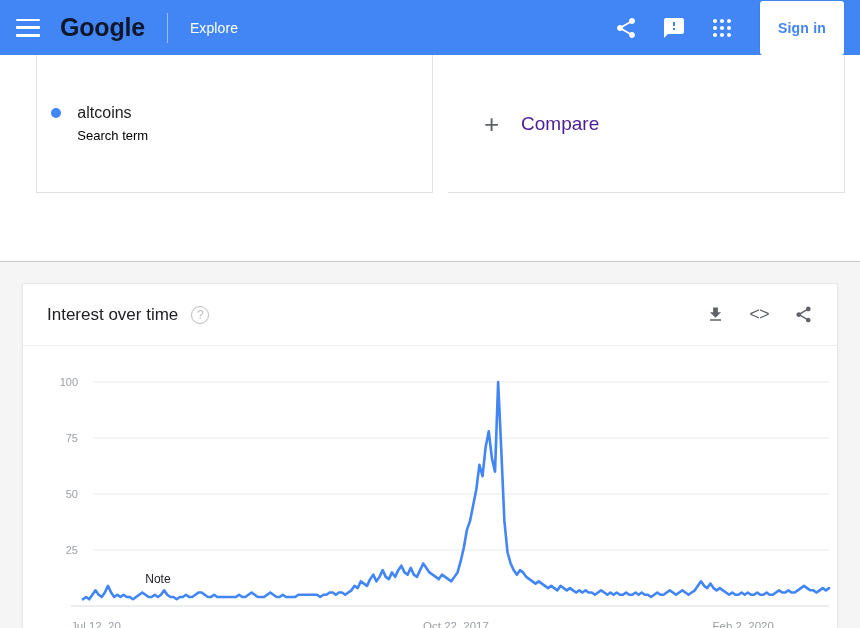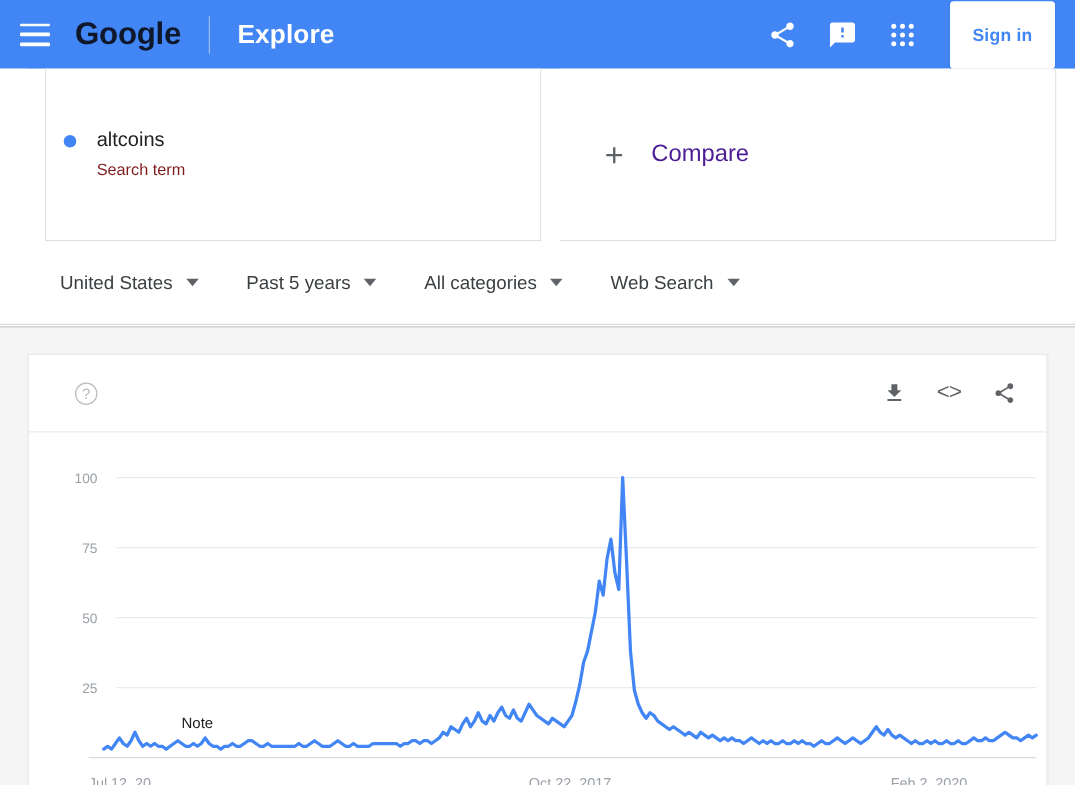--- a/index.html
+++ b/index.html
@@ -23,21 +23,21 @@
     cursor: pointer;
   }
   .hamburger span { display: block; height: 2.6px; background: #fff; border-radius: 1px; }
 
   .brand { display: flex; align-items: baseline; font-size: 25px; color: #0f172a; letter-spacing: -0.2px; }
   .brand .g { font-weight: 700; }
   .brand .t { font-weight: 300; margin-left: 1px; }
 
   .vdiv { width: 1px; height: 30px; background: rgba(255,255,255,0.45); margin: 0 22px; align-self: center; }
 
-  .explore { font-size: 21px; color: #ffffff; font-weight: 700; letter-spacing: .1px; }
+  .explore { font-size: 14px; color: #ffffff; font-weight: 400; letter-spacing: .1px; }
 
   .appbar-right { margin-left: auto; display: flex; align-items: center; gap: 0; padding-right: 16px; }
   .icon-btn {
     width: 48px; height: 48px; display: flex; align-items: center; justify-content: center;
     cursor: pointer;
   }
   .icon-btn svg { display: block; }
 
   .grid-icon { display: grid; grid-template-columns: repeat(3, 4px); grid-template-rows: repeat(3, 4px); gap: 3px; }
   .grid-icon i { display: block; width: 4px; height: 4px; background: #fff; border-radius: 50%; }
@@ -58,21 +58,21 @@
   .gutter-l { width: 22px; height: 100%; background: #fff; }
   .term-card {
     width: 408px; height: 100%; border-left: 1px solid #e4e4e4; border-right: 1px solid #e4e4e4;
     border-bottom: 1px solid #e0e0e0;
     display: flex; flex-direction: column; justify-content: center;
     padding-left: 14px; cursor: pointer; background: #fff;
   }
   .term-line { display: flex; align-items: center; }
   .term-dot { width: 10px; height: 10px; border-radius: 50%; background: #4285f4; margin-right: 16px; flex: none; }
   .term-name { font-size: 16px; color: #202124; }
-  .term-sub { font-size: 13px; color: #7f1d1d; margin-left: 26px; margin-top: 6px; }
+  .term-sub { font-size: 13px; color: #000000; margin-left: 26px; margin-top: 6px; }
 
   .compare-card {
     width: 408px; height: 100%;
     border-right: 1px solid #e4e4e4; border-bottom: 1px solid #e0e0e0;
     display: flex; align-items: center; padding-left: 36px; cursor: pointer; background: #fff;
   }
   .plus { font-size: 26px; color: #5f6368; font-weight: 300; line-height: 1; margin-right: 22px; }
   .compare-label { font-size: 19px; color: #4c1d95; }
   .gutter-r { flex: 1; height: 100%; background: #fff; }
 
@@ -176,43 +176,26 @@
       </div>
       <div class="term-sub">Search term</div>
     </div>
     <div class="compare-card">
       <span class="plus">+</span>
       <span class="compare-label">Compare</span>
     </div>
     <div class="gutter-r"></div>
   </div>
 
-  <div class="filters">
-    <div class="filter">
-      <span class="filter-label">United States</span>
-      <span class="caret"></span>
-    </div>
-    <div class="filter">
-      <span class="filter-label">Past 5 years</span>
-      <span class="caret"></span>
-    </div>
-    <div class="filter">
-      <span class="filter-label">All categories</span>
-      <span class="caret"></span>
-    </div>
-    <div class="filter">
-      <span class="filter-label">Web Search</span>
-      <span class="caret"></span>
-    </div>
-  </div>
 
   <div class="body-bg"></div>
 
   <div class="chart-card">
     <div class="card-head">
+      <span class="card-title">Interest over time</span>
       <span class="help-icon">?</span>
       <div class="card-actions">
         <span class="act">
           <svg width="19" height="19" viewBox="0 0 24 24" fill="#5f6368">
             <path d="M19 9h-4V3H9v6H5l7 7 7-7zM5 18v2h14v-2H5z"></path>
           </svg>
         </span>
         <span class="act embed-icon">&lt;&gt;</span>
         <span class="act">
           <svg width="19" height="19" viewBox="0 0 24 24" fill="#5f6368">

